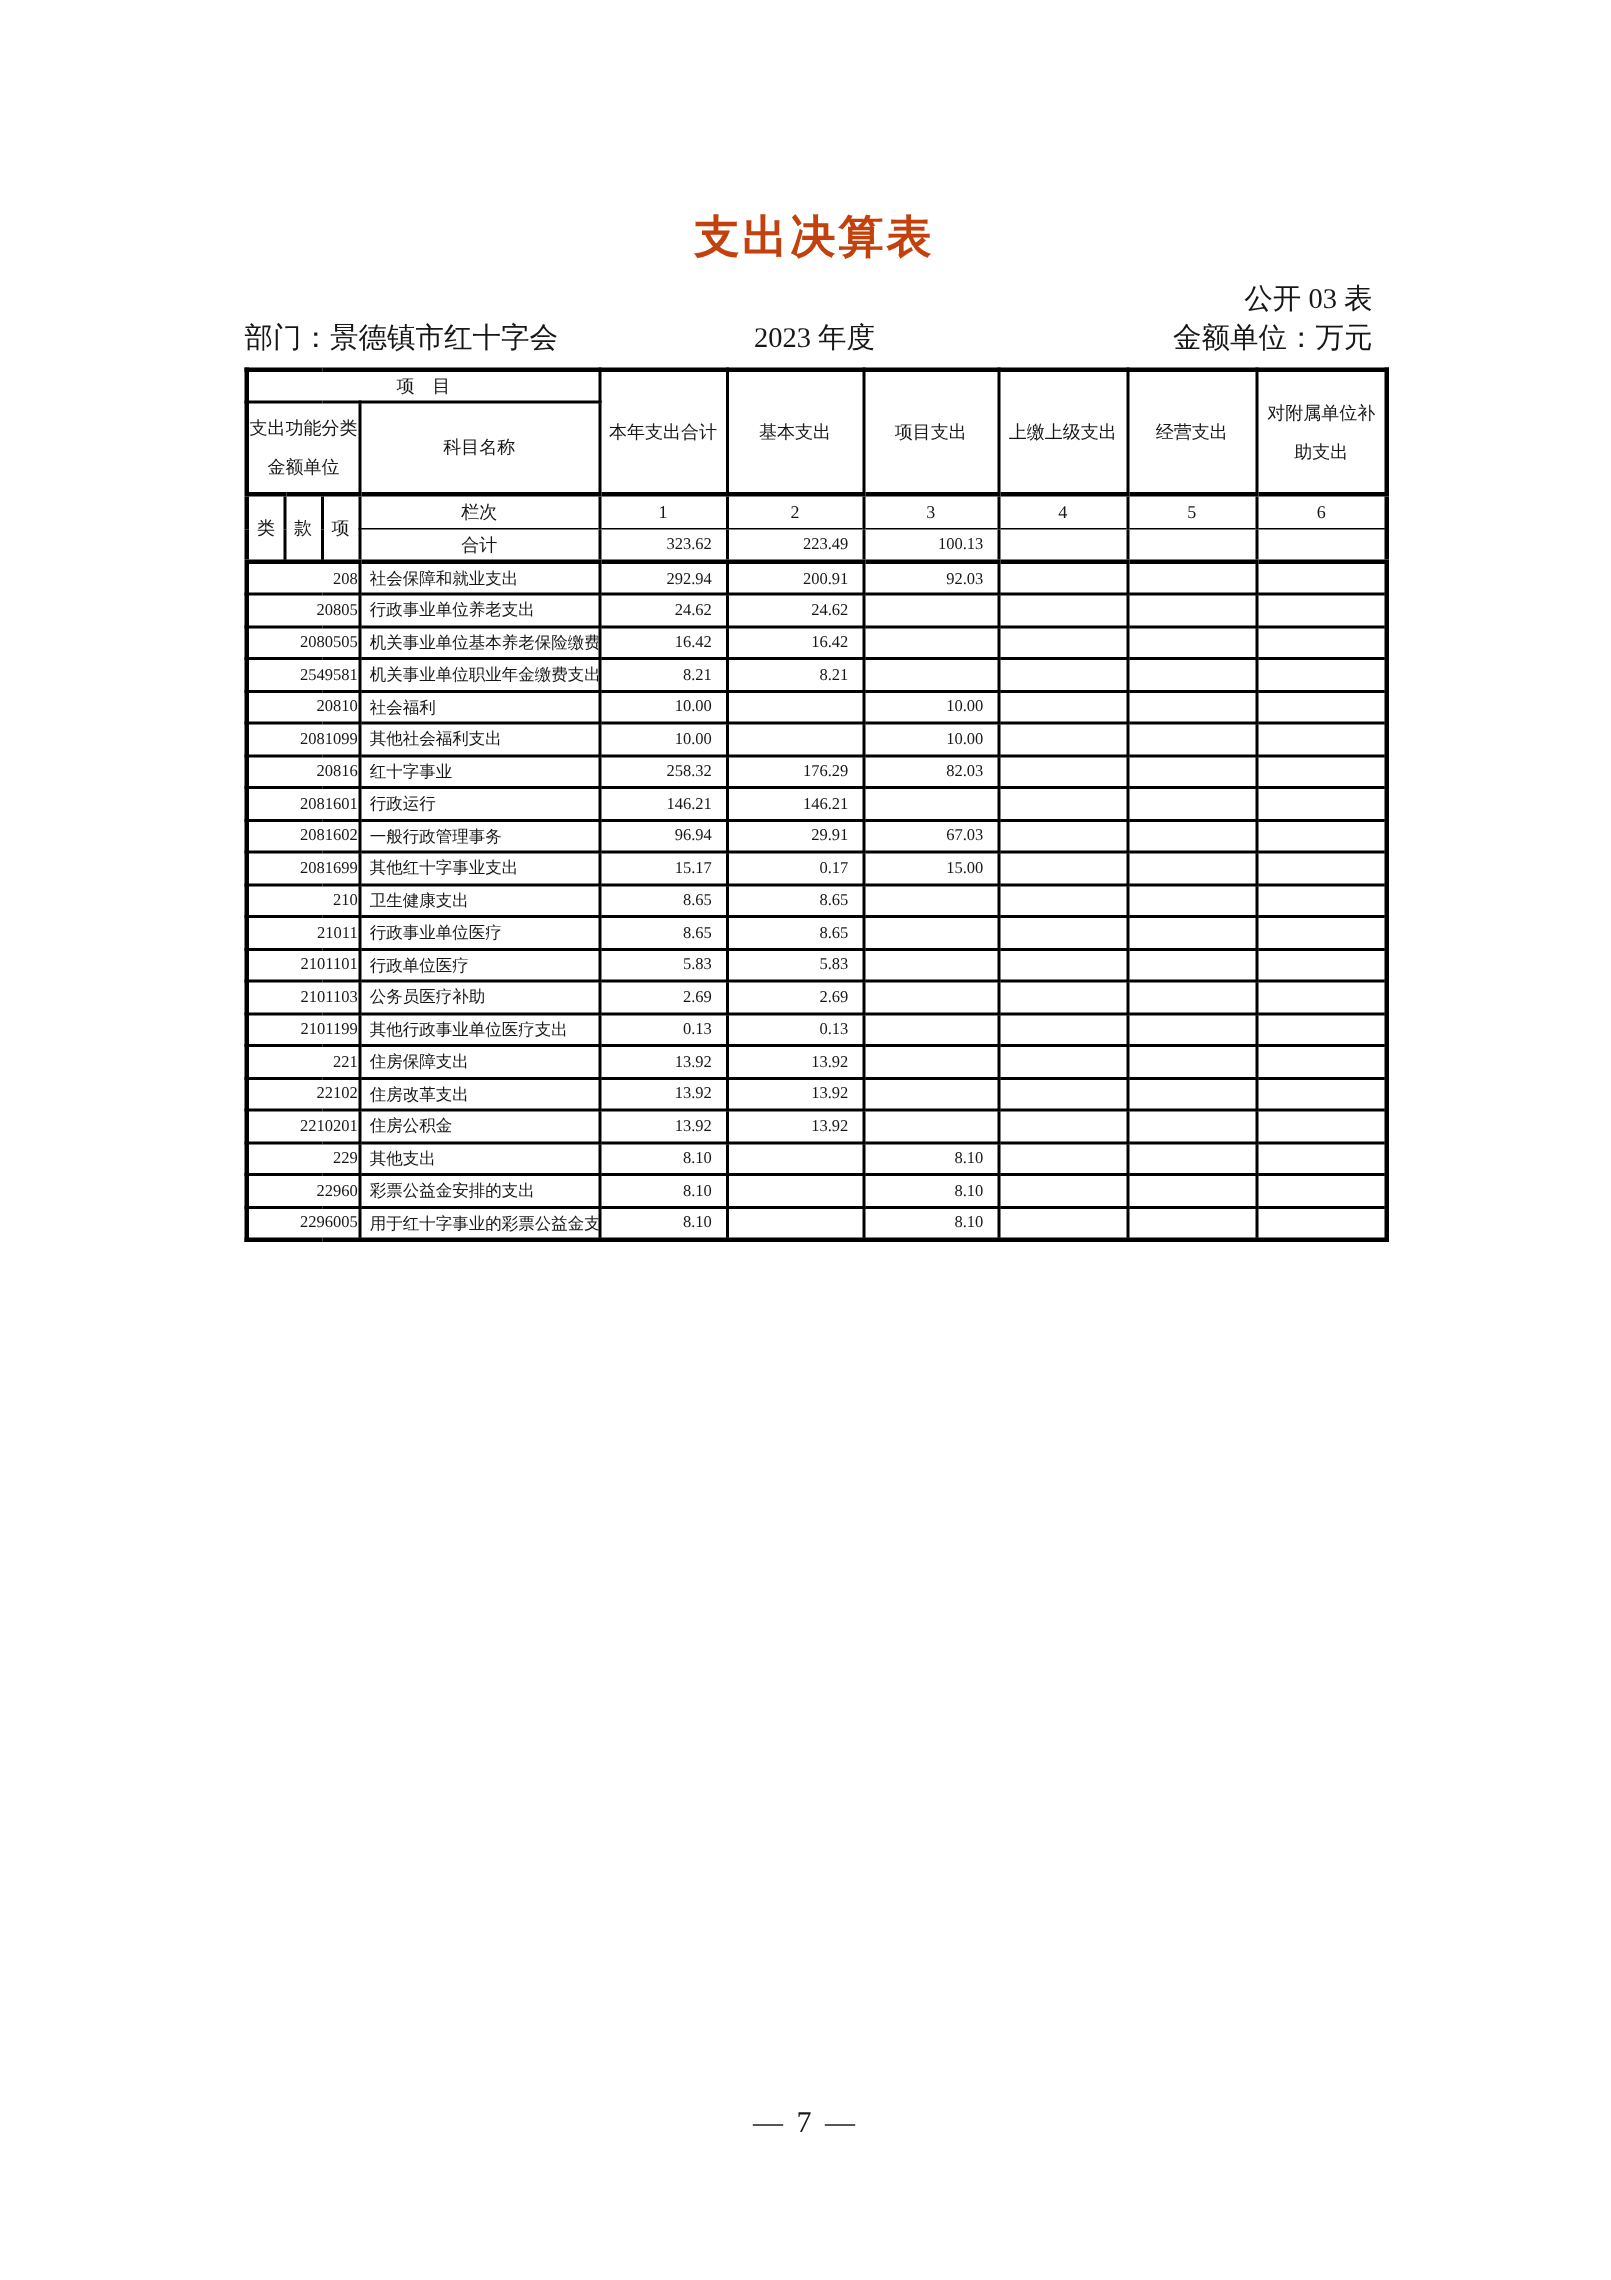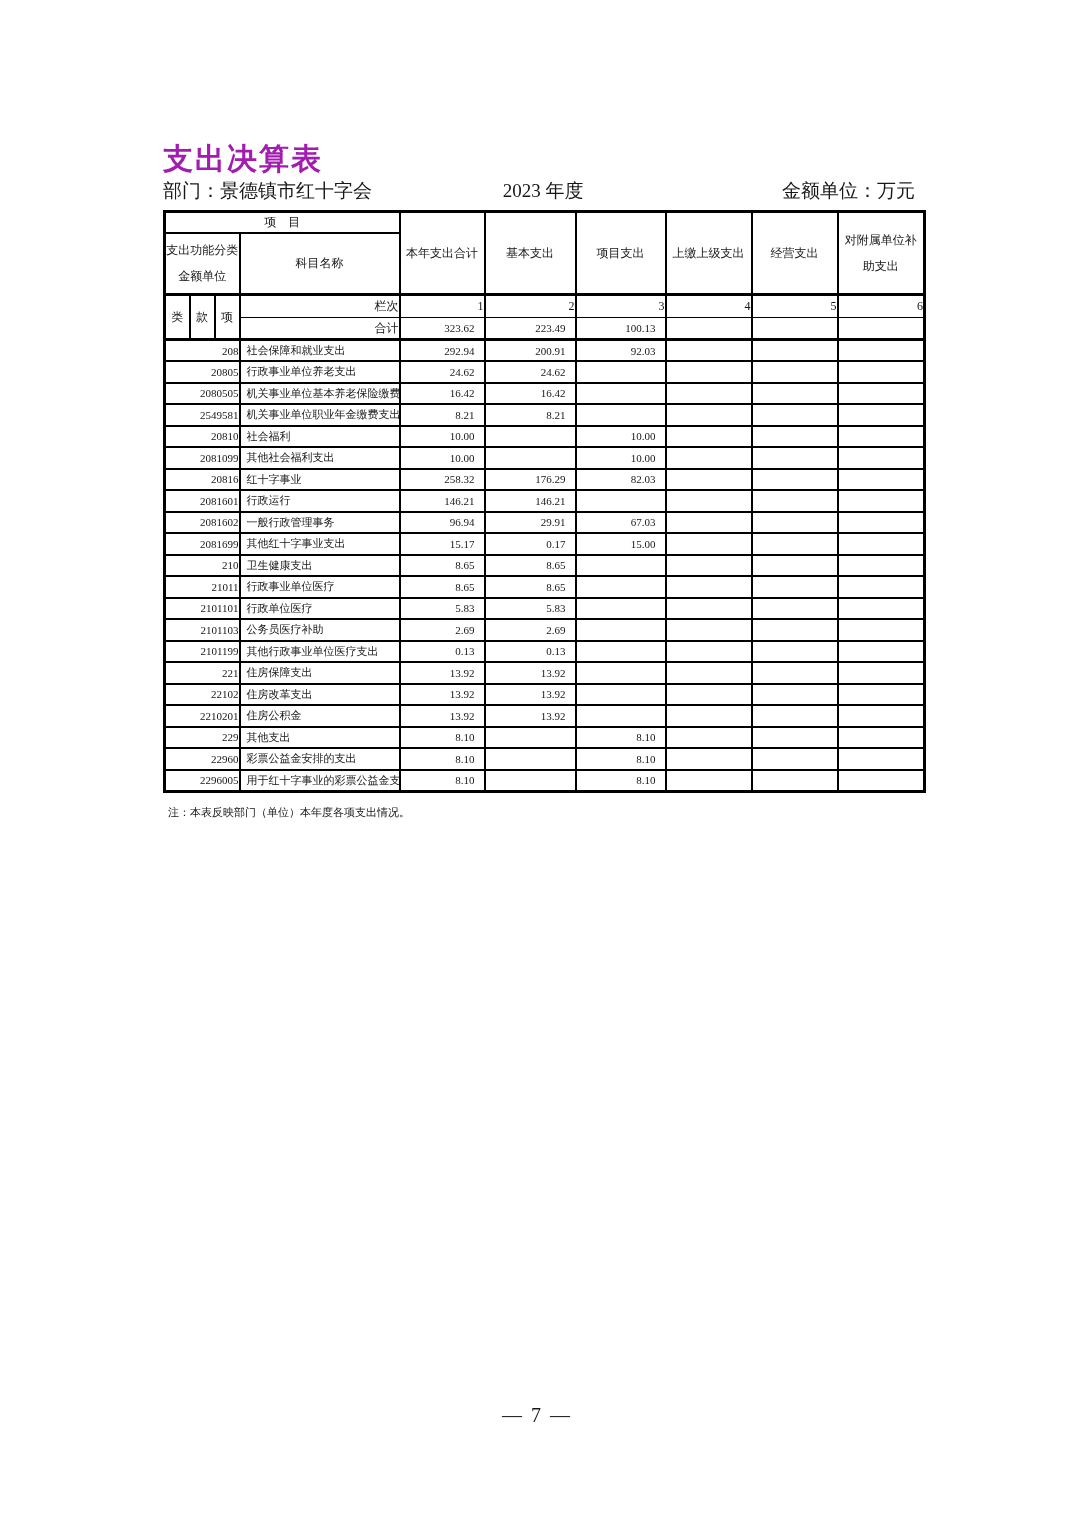--- a/index.html
+++ b/index.html
@@ -7,26 +7,27 @@
   body {
     width: 1074px; height: 1520px;
     position: relative;
     font-family: "Liberation Serif", "DejaVu Serif", serif;
     color: #171717;
     overflow: hidden;
   }
   .band { position: absolute; left: 163px; top: 0; width: 760px; }
   .title {
     margin-top: 141px;
+    text-align: center;
     font-family: "Liberation Sans", "DejaVu Sans", sans-serif;
     font-weight: bold;
     font-size: 30px;
     line-height: 35px;
     letter-spacing: 2px;
-    color: #a21caf;
+    color: #c2410c;
   }
   .table-label {
     margin-top: 12px;
     text-align: right;
     padding-right: 8px;
     font-size: 19px;
     line-height: 23px;
   }
   .meta {
     position: relative;
@@ -56,21 +57,21 @@
   .grid th { font-size: 12px; }
   .r-proj  { height: 21px; }
   .r-sub   { height: 62px; }
   .r-lanci { height: 23px; }
   .r-total { height: 22px; }
   tbody tr { height: 21.5px; }
   .c { text-align: center; }
   .colhead { text-align: center; padding: 0 4px; }
   .colhead.wrap { white-space: normal; line-height: 26px; }
   .two-line div { line-height: 26px; text-align: center; }
-  .lanci-num { font-size: 12px; text-align: right; }
+  .lanci-num { font-size: 12px; text-align: center; }
   .code { text-align: right; padding-left: 6px; font-size: 11px; }
   .name { text-align: left; padding-left: 6px; font-size: 11px; }
   .num  { text-align: right; padding-right: 9px; font-size: 11px; }
   
   .r-lanci th, .r-lanci td { border-top: 3px solid #000; }
   .r-lanci td { border-bottom: 1px solid #000; }
   .r-total td { border-top: 1px solid #000; }
   tbody tr:first-child td { border-top: 3px solid #000; }
 
   .note {
@@ -88,20 +89,21 @@
     letter-spacing: 2px;
   }
 </style>
 </head>
 <body>
 
 <div class="band">
 
   <div class="title">支出决算表</div>
 
+  <div class="table-label">公开 03 表</div>
 
   <div class="meta">
     <span class="dept">部门：景德镇市红十字会</span>
     <span class="year">2023 年度</span>
     <span class="unit">金额单位：万元</span>
   </div>
 
   <table class="grid">
     <colgroup>
       <col style="width:25px">
@@ -361,17 +363,16 @@
           <td class="num">8.10</td>
           <td class="num"></td>
           <td class="num">8.10</td>
           <td class="num"></td>
           <td class="num"></td>
           <td class="num"></td>
         </tr>
       </tbody>
   </table>
 
-  <div class="note">注：本表反映部门（单位）本年度各项支出情况。</div>
 
 </div>
 
 <div class="pageno">— 7 —</div>
 
 </body></html>

